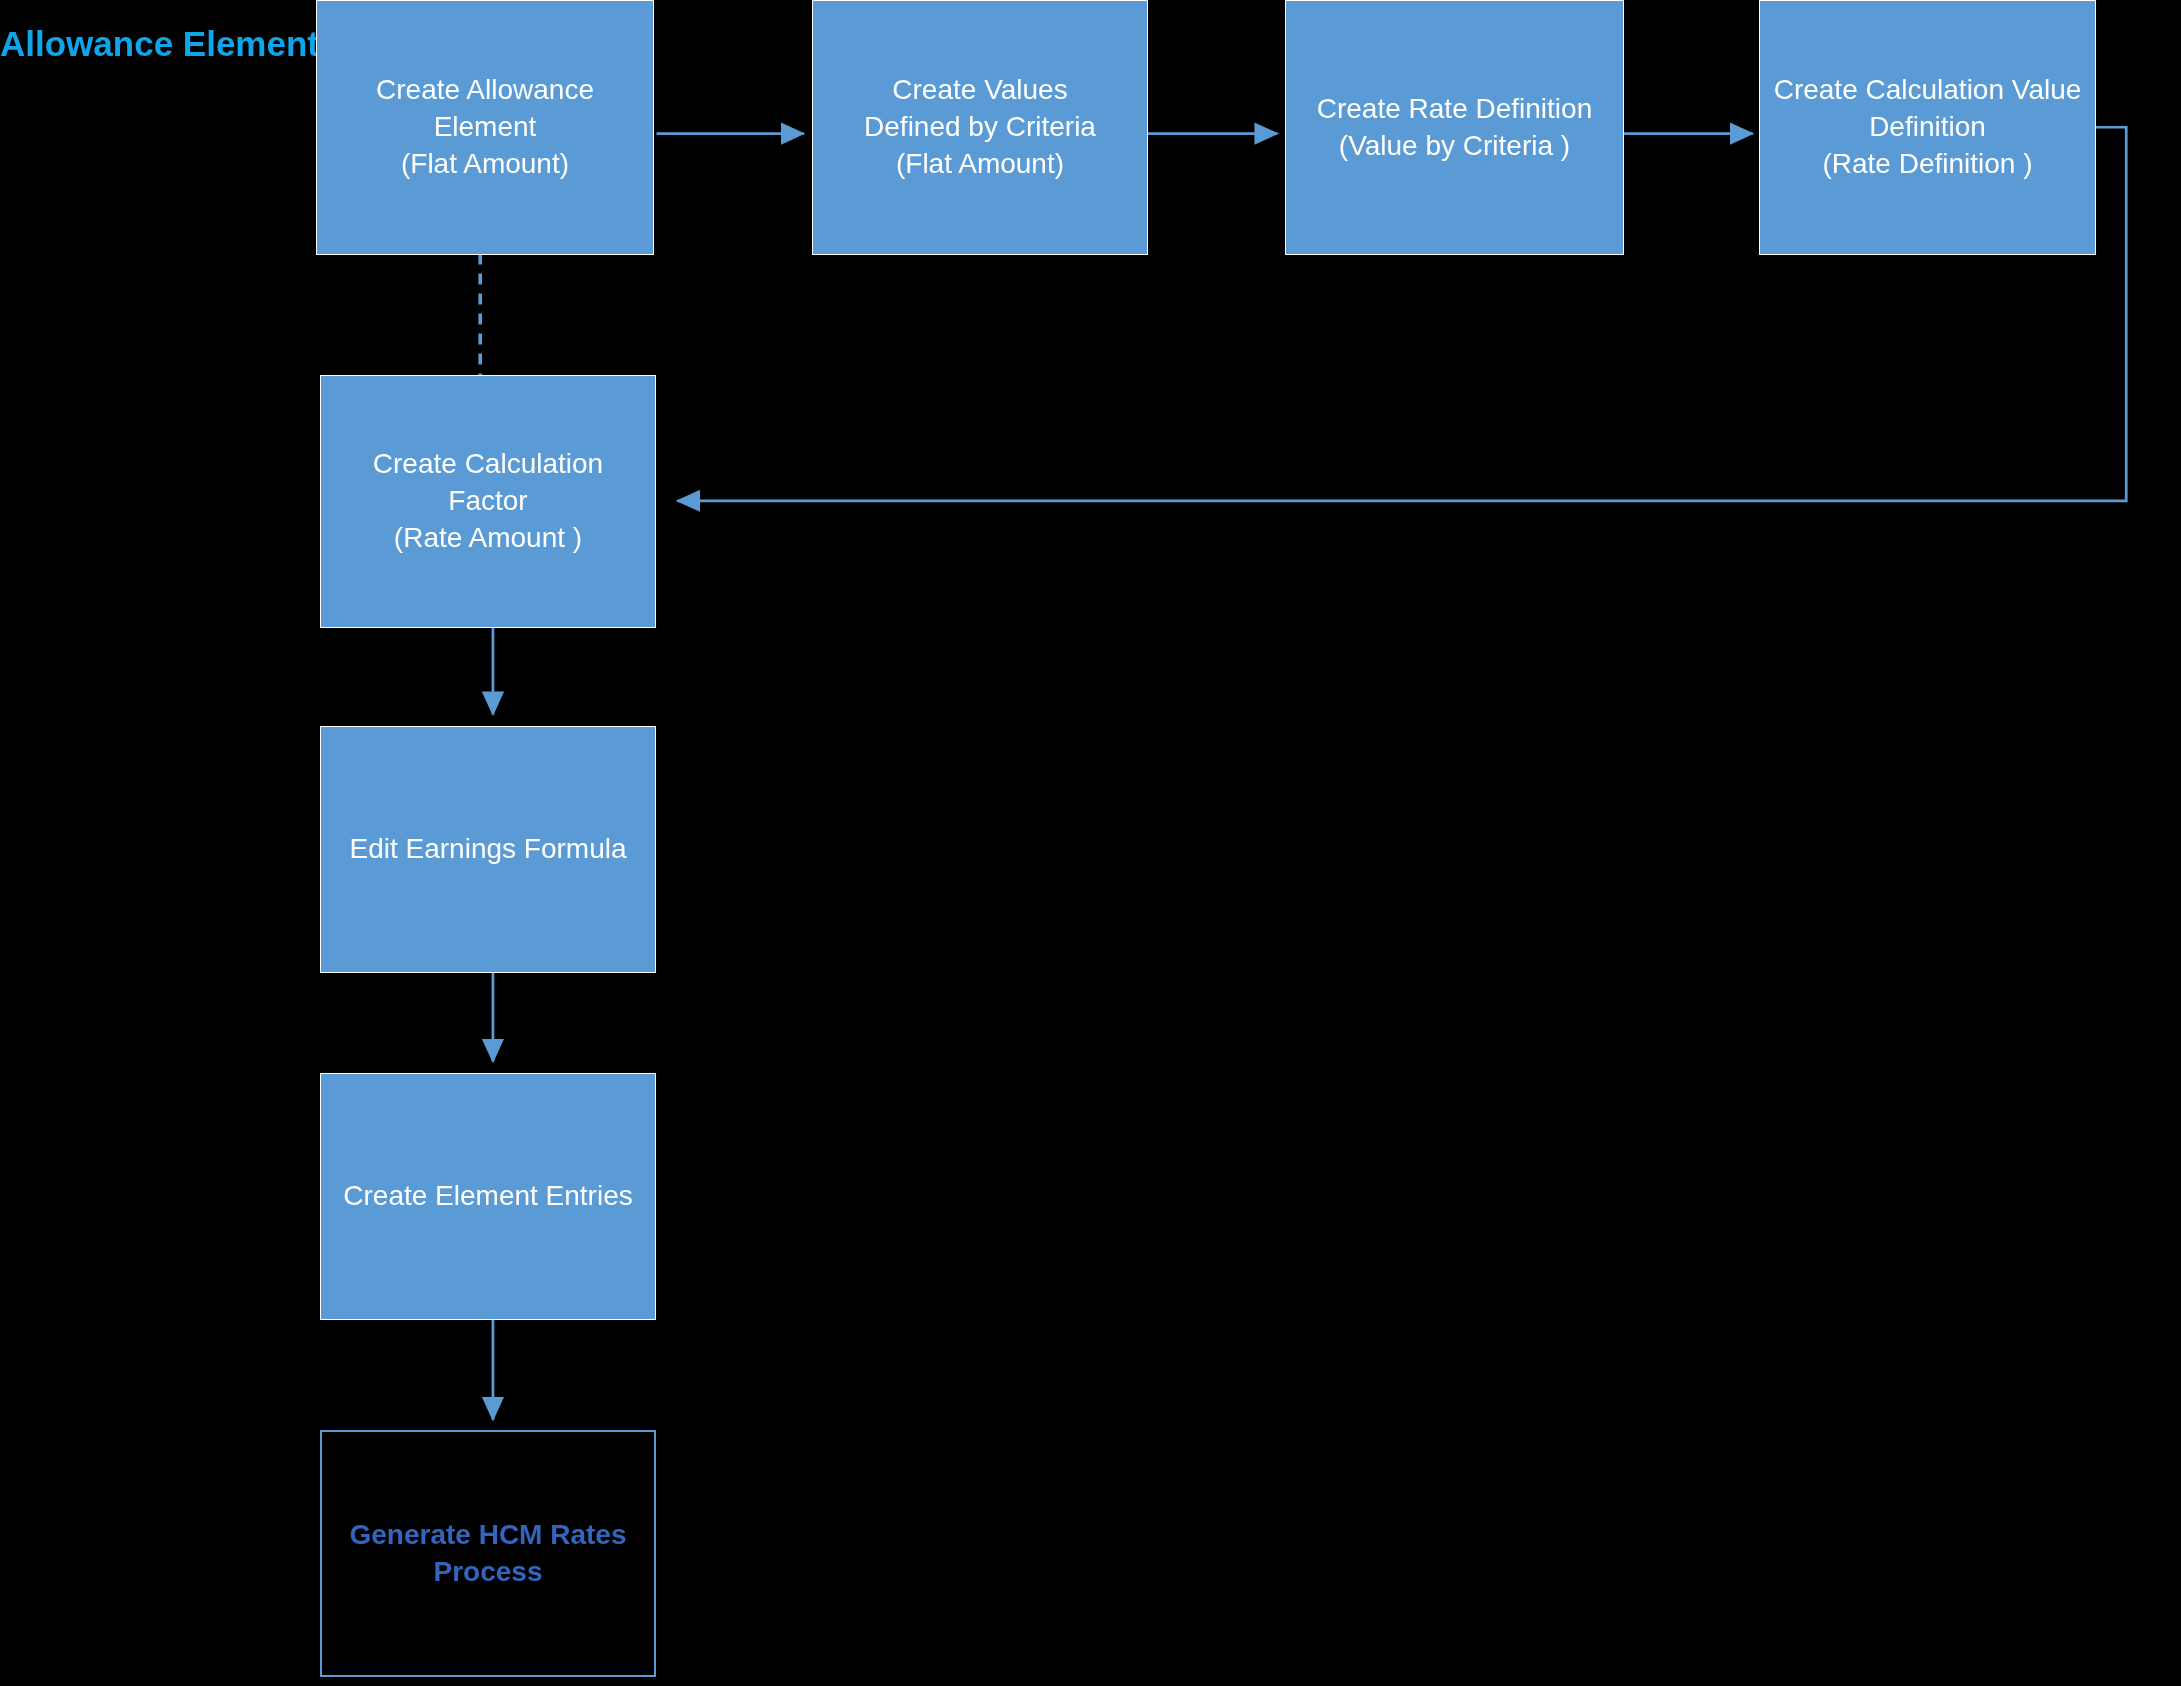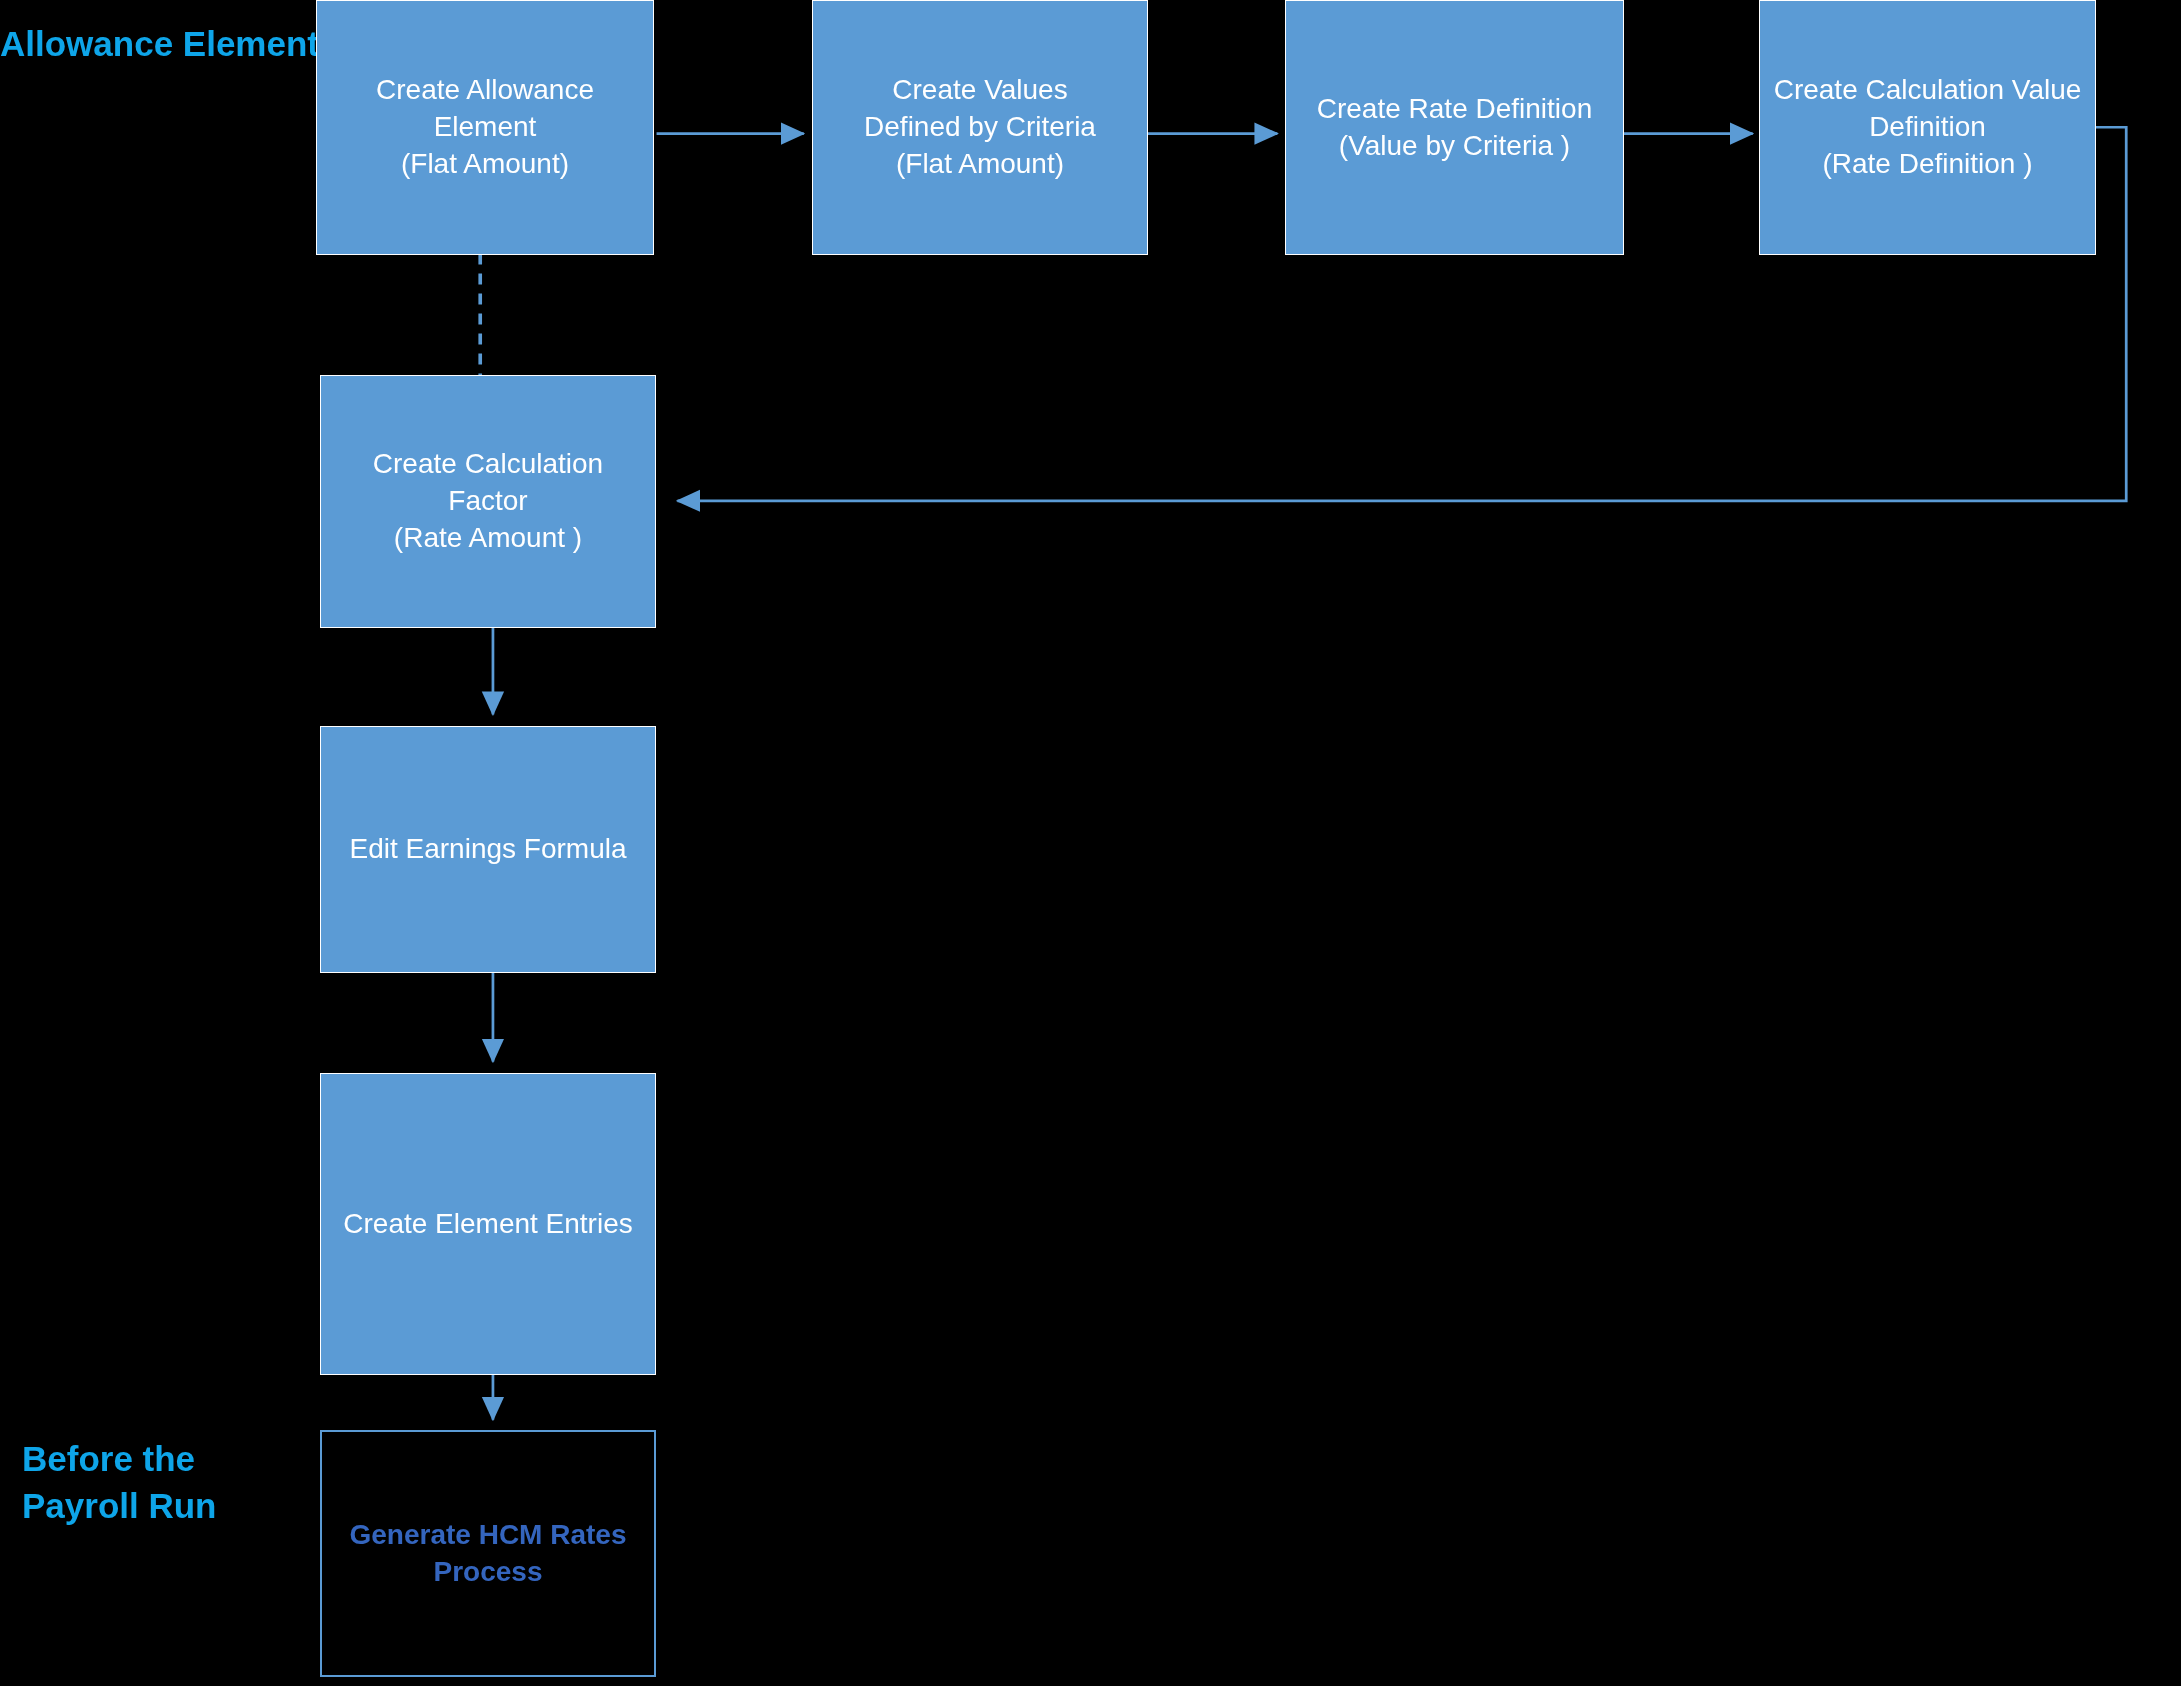--- a/index.html
+++ b/index.html
@@ -81,22 +81,20 @@
 
     <line x1="542" y1="690" x2="542" y2="786" stroke="#5B9BD5" stroke-width="3" marker-end="url(#arrowhead)"></line>
 
     <line x1="542" y1="1070" x2="542" y2="1168" stroke="#5B9BD5" stroke-width="3" marker-end="url(#arrowhead)"></line>
 
     <line x1="542" y1="1452" x2="542" y2="1562" stroke="#5B9BD5" stroke-width="3" marker-end="url(#arrowhead)"></line>
   </svg>
 
   <div class="swimlane-label" style="left:0px; top:20px;">Allowance Element</div>
 
-  <div class="swimlane-label" style="left:22px; top:1435px;">Before the
-Payroll Run</div>
 
   <div class="node" style="left:316px; top:0px; width:338px; height:255px;">
     <span class="node-text">Create Allowance
 Element
 (Flat Amount)</span>
   </div>
 
   <div class="node" style="left:812px; top:0px; width:336px; height:255px;">
     <span class="node-text">Create Values
 Defined by Criteria
@@ -116,21 +114,21 @@
 
   <div class="node" style="left:320px; top:375px; width:336px; height:253px;text-align:center;">
     <span class="node-text">Create Calculation Factor
 (Rate Amount )</span>
   </div>
 
   <div class="node" style="left:320px; top:726px; width:336px; height:247px;">
     <span class="node-text">Edit Earnings Formula</span>
   </div>
 
-  <div class="node" style="left:320px; top:1073px; width:336px; height:302px;">
+  <div class="node" style="left:320px; top:1073px; width:336px; height:247px;">
     <span class="node-text">Create Element Entries</span>
   </div>
 
   <div class="node outline" style="left:320px; top:1430px; width:336px; height:247px;">
     <span class="node-text">Generate HCM Rates
 Process</span>
   </div>
 
 </div>
 

